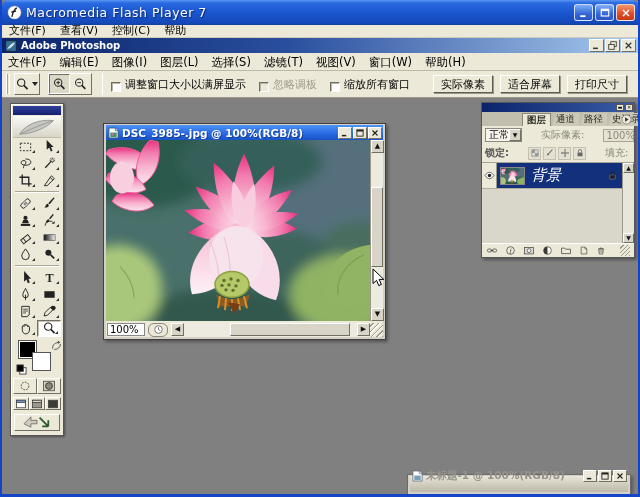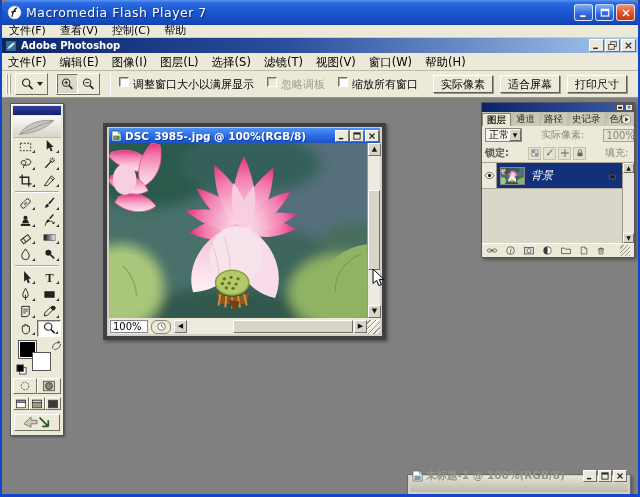--- a/index.html
+++ b/index.html
@@ -42,21 +42,21 @@
   .grip{width:5px;height:20px;margin-right:4px;
     background:repeating-linear-gradient(90deg,#fff 0 1px,#a8a492 1px 2px,transparent 2px 3px);}
   .tool-preset{width:37px;height:22px;border:1px solid;border-color:#fff #716f64 #716f64 #fff;
     display:flex;align-items:center;justify-content:center;gap:2px;background:#ece9d8;}
   .caret-down{width:0;height:0;border-left:3px solid transparent;border-right:3px solid transparent;
     border-top:4px solid #222;}
   .zoom-group{display:flex;margin-left:8px;border:1px solid;border-color:#fff #716f64 #716f64 #fff;}
   .zg-btn{width:21px;height:20px;display:flex;align-items:center;justify-content:center;}
   .zg-btn.pressed{border:1px solid;border-color:#716f64 #fff #fff #716f64;background:#dcd8c8;}
   .opt-sep{width:1px;height:22px;background:#b4b1a0;border-right:1px solid #fff;margin:0 8px 0 10px;}
-  .opt-check{display:flex;align-items:flex-start;margin-right:13px;white-space:nowrap;}
+  .opt-check{display:flex;align-items:flex-end;margin-right:13px;white-space:nowrap;}
   .opt-check .cb{width:10px;height:10px;background:#fff;margin-right:4px;
     border:1px solid;border-color:#716f64 #fff #fff #716f64;box-shadow:inset 1px 1px 0 #b8b4a4;}
   .opt-check .lbl{font-size:11px;}
   .opt-check.disabled .lbl{color:#9e9b8a;}
   .opt-check.disabled .cb{background:#ece9d8;}
   .ps-btn{height:18px;margin-right:7px;padding:0 7px;background:#ece9d8;font-size:11px;
     border:1px solid;border-color:#fff #5f5d52 #5f5d52 #fff;box-shadow:1px 1px 0 #9a9889;
     font-family:inherit;white-space:nowrap;}
 
   
@@ -89,21 +89,21 @@
     border-color:#fff #716f64 #716f64 #fff;display:flex;align-items:center;justify-content:center;}
   .screen-row{display:flex;justify-content:center;margin-top:3px;}
   .screen-btn{width:16px;height:13px;background:#ece9d8;border:1px solid;
     border-color:#fff #716f64 #716f64 #fff;display:flex;align-items:center;justify-content:center;}
   .ir-row{display:flex;justify-content:center;margin:4px 0 3px;}
   .ir-btn{width:46px;height:17px;background:#ece9d8;border:1px solid;
     border-color:#fff #716f64 #716f64 #fff;display:flex;align-items:center;justify-content:center;}
 
   
   .doc-window{position:absolute;left:101px;top:25px;width:283px;height:217px;background:#d4d0c8;
-    border:4px solid #404040;padding:1px 2px 2px 2px;box-shadow:2px 2px 3px rgba(0,0,0,.35);
+    border:1px solid #404040;padding:1px 2px 2px 2px;box-shadow:2px 2px 3px rgba(0,0,0,.35);
     display:flex;flex-direction:column;}
   .doc-titlebar{height:15px;flex:0 0 15px;display:flex;align-items:center;padding:0 1px 0 2px;
     background:linear-gradient(180deg,#4e92f4 0%,#2a6ae4 55%,#1a52c6 100%);}
   .doc-title{color:#fff;font-weight:bold;font-size:10.5px;margin-left:3px;flex:1;white-space:nowrap;
     overflow:hidden;text-shadow:1px 1px 0 rgba(10,40,120,.6);}
   .doc-btn{width:14px;height:12px;margin-left:1px;background:#ece9d8;border:1px solid;
     border-color:#fff #716f64 #716f64 #fff;display:flex;align-items:center;justify-content:center;color:#222;}
   .doc-body{flex:1;display:flex;min-height:0;}
   .doc-canvas{flex:1;min-width:0;position:relative;overflow:hidden;background:#49706a;}
   .doc-canvas svg{display:block;width:100%;height:100%;}
@@ -130,21 +130,21 @@
   
   .palette{position:absolute;left:479px;top:4px;width:154px;background:#ece9d8;
     border:1px solid #55555a;box-shadow:2px 2px 3px rgba(0,0,0,.35);}
   .pal-titlebar{height:9px;background:linear-gradient(90deg,#0a246a,#3a5ca8);
     display:flex;align-items:center;justify-content:flex-end;padding:0 1px;gap:1px;}
   .pal-tb-btn{width:8px;height:7px;background:#ece9d8;border:1px solid #555;
     display:flex;align-items:center;justify-content:center;font-size:5px;line-height:5px;color:#111;}
   .pal-tabs{height:14px;background:#c2beae;display:flex;align-items:flex-end;padding:1px 2px 0 0;position:relative;}
   .ptab{font-size:9.5px;line-height:12px;height:13px;padding:0 4px;background:#cdc9b8;color:#2a2a22;
     margin-right:1px;clip-path:polygon(4px 0,100% 0,100% 100%,0 100%);white-space:nowrap;}
-  .ptab.active{background:#ece9d8;font-weight:bold;clip-path:none;border:1px solid #8a887a;border-bottom:none;}
+  .ptab.active{background:#ece9d8;font-weight:bold;clip-path:none;border:1px solid #8a887a;border-bottom:none;margin-left:40px;}
   .pal-menu-btn{position:absolute;right:2px;top:2px;}
   .pal-row{display:flex;align-items:center;padding:2px 3px;gap:19px;}
   .blend-select{width:66px;height:14px;background:#f6f4ec;border:1px solid #8a887a;display:flex;align-items:center;}
   .blend-select .val{flex:1;font-size:10px;padding-left:3px;white-space:nowrap;}
   .dd-btn{width:12px;height:12px;background:#d8d4c8;border:1px solid;border-color:#fff #716f64 #716f64 #fff;
     font-size:6px;text-align:center;line-height:10px;color:#111;}
   .pal-label{font-size:10px;color:#8a8878;white-space:nowrap;}
   .val-box{width:31px;height:13px;background:#e6e3d4;border:1px solid #a8a494;font-size:10px;
     color:#8a8878;text-align:right;padding:0 2px;line-height:11px;}
   .spin-btn{width:10px;height:13px;font-size:6px;line-height:11px;text-align:center;color:#555;
@@ -153,21 +153,21 @@
     border:1px solid #c4c1b0;background:#e4e1d2;}
   .layer-list{height:81px;background:#d9d6ca;border-top:1px solid #a8a494;position:relative;display:flex;}
   .layer-rows{flex:1;min-width:0;}
   .layer-row{height:26px;display:flex;align-items:center;border-bottom:1px solid #b0ad9c;}
   .eye-cell{width:15px;height:100%;background:#ece9d8;border-right:1px solid #9a9889;
     display:flex;align-items:center;justify-content:center;flex:0 0 15px;}
   .layer-main{flex:1;height:100%;display:flex;align-items:center;padding:0 4px 0 3px;min-width:0;}
   .layer-row.selected .layer-main{background:#12307c;color:#fff;}
   .layer-thumb{width:25px;height:18px;border:1px solid #888;background:#49706a;flex:0 0 25px;}
   .layer-thumb svg{display:block;width:100%;height:100%;}
-  .layer-name{font-size:11px;font-style:italic;margin-left:6px;flex:1;white-space:nowrap;}
+  .layer-name{font-size:15px;font-style:italic;margin-left:6px;flex:1;white-space:nowrap;}
   .pal-scroll{width:12px;flex:0 0 12px;background:#e8e5da;border-left:1px solid #9a9889;position:relative;}
   .pal-scroll .scroll-btn{width:11px;height:10px;font-size:6px;line-height:8px;}
   .pal-scroll .up{position:absolute;top:0;left:0;}
   .pal-scroll .down{position:absolute;bottom:0;left:0;}
   .pal-actions{height:14px;display:flex;align-items:center;gap:7px;padding:0 4px;
     border-top:1px solid #fff;box-shadow:0 -1px 0 #a8a494;}
   .pal-actions .icon{display:flex;}
   .pal-grip{margin-left:auto;width:10px;height:11px;background:
     repeating-linear-gradient(135deg,#ece9d8 0 2px,#9a9889 2px 3px);}
 
@@ -296,21 +296,21 @@
           </span>
           <span class="opt-check disabled">
             <span class="cb"></span>
             <span class="lbl">忽略调板</span>
           </span>
           <span class="opt-check">
             <span class="cb"></span>
             <span class="lbl">缩放所有窗口</span>
           </span>
         </div>
-      <div id="opt-buttons" style="display:flex;align-items:center;margin-left:2px;">
+      <div id="opt-buttons" style="display:flex;align-items:center;margin-left:10px;">
           <button class="ps-btn">实际像素</button>
           <button class="ps-btn">适合屏幕</button>
           <button class="ps-btn">打印尺寸</button>
         </div>
     </div>
 
     <div class="workspace">
 
       <div class="toolbox">
         <div class="tb-titlebar"></div>

